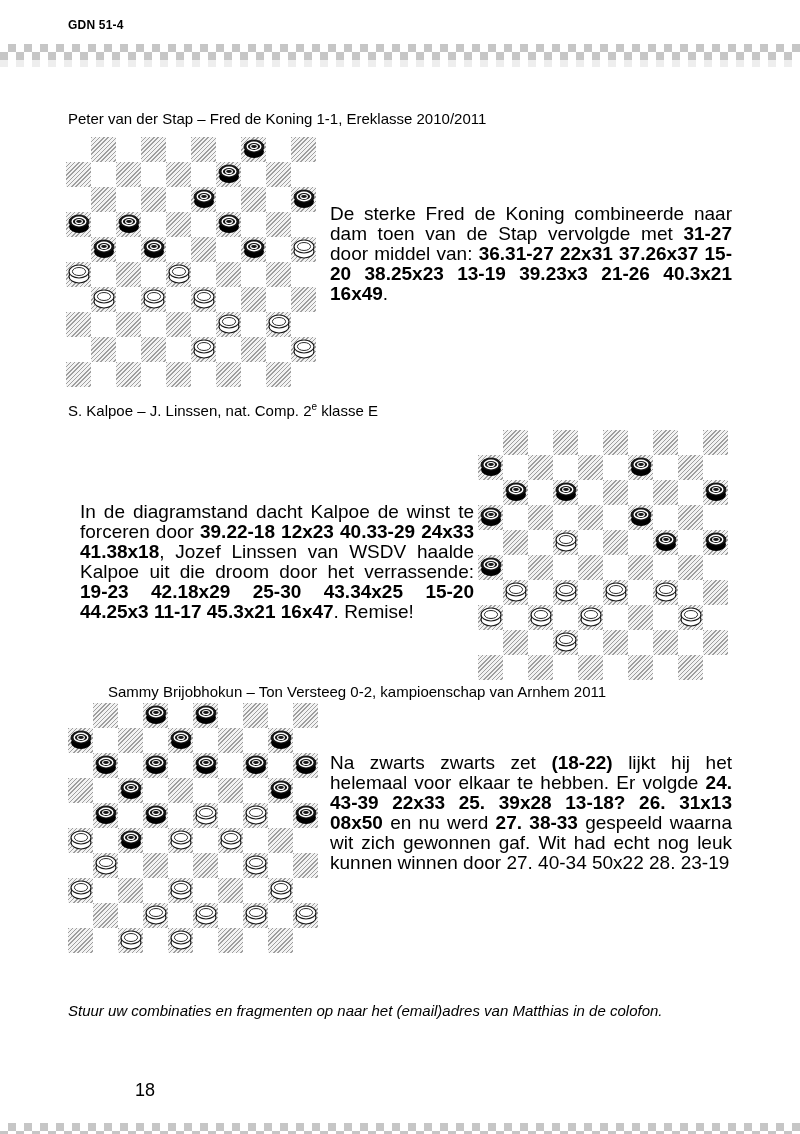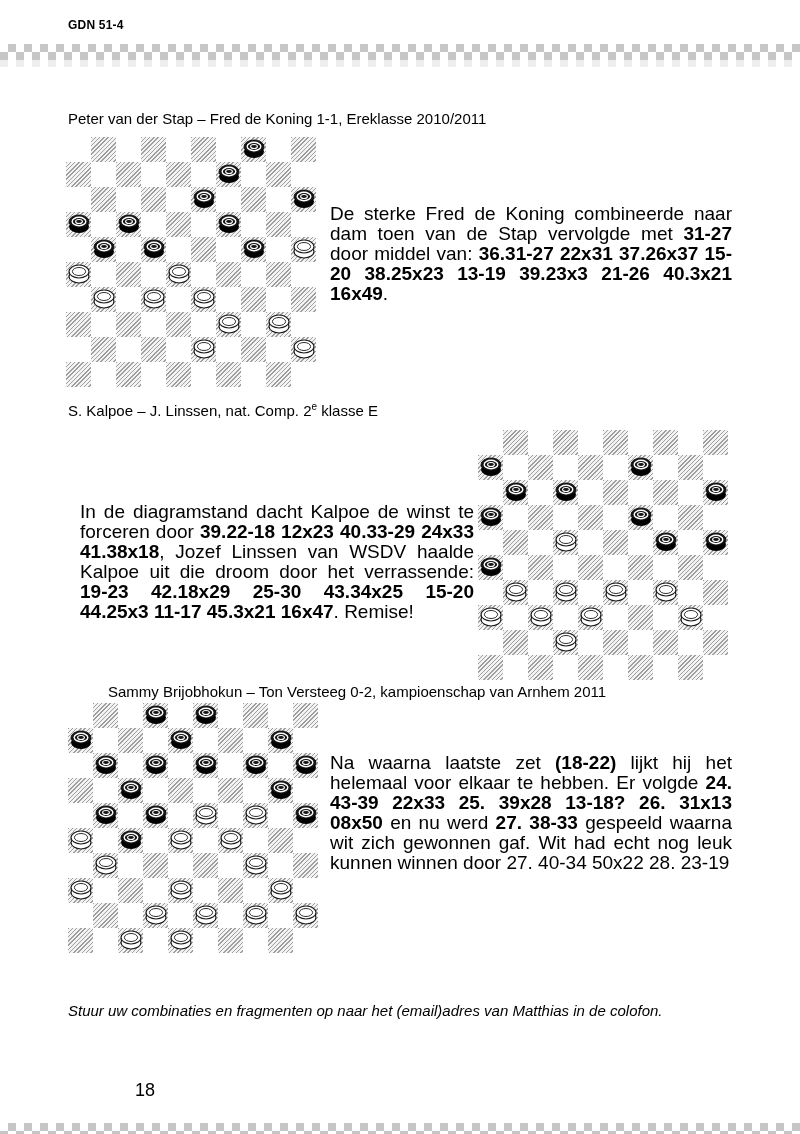--- a/index.html
+++ b/index.html
@@ -816,19 +816,19 @@
             <ellipse cx="11" cy="7.5" rx="10" ry="6.5" fill="#fff" stroke="#1a1a1a" stroke-width="1.2"></ellipse>
             <ellipse cx="11" cy="7.5" rx="6.6" ry="4" fill="none" stroke="#1a1a1a" stroke-width="0.9"></ellipse>
           </svg></div>
       </div>
       <div class="sq light"></div>
       <div class="sq dark"></div>
       <div class="sq light"></div>
       <div class="sq dark"></div>
       <div class="sq light"></div>
     </div>
-  <div class="abs para p3"><span>Na waarna laatste zet </span><b>(18-22)</b><span> lijkt hij het helemaal voor elkaar te hebben. Er volgde </span><b>24. 43-39 22x33 25. 39x28 13-18? 26. 31x13 08x50</b><span> en nu werd </span><b>27. 38-33</b><span> gespeeld waarna wit zich gewonnen gaf. Wit had echt nog leuk kunnen winnen door 27. 40-34 50x22 28. 23-19</span></div>
+  <div class="abs para p3"><span>Na zwarts zwarts zet </span><b>(18-22)</b><span> lijkt hij het helemaal voor elkaar te hebben. Er volgde </span><b>24. 43-39 22x33 25. 39x28 13-18? 26. 31x13 08x50</b><span> en nu werd </span><b>27. 38-33</b><span> gespeeld waarna wit zich gewonnen gaf. Wit had echt nog leuk kunnen winnen door 27. 40-34 50x22 28. 23-19</span></div>
 
   <div class="abs footer-note">Stuur uw combinaties en fragmenten op naar het (email)adres van Matthias in de colofon.</div>
   <div class="abs page-number">18</div>
   <div class="abs band band-bottom"></div>
 
 </div>
 
 </body></html>

